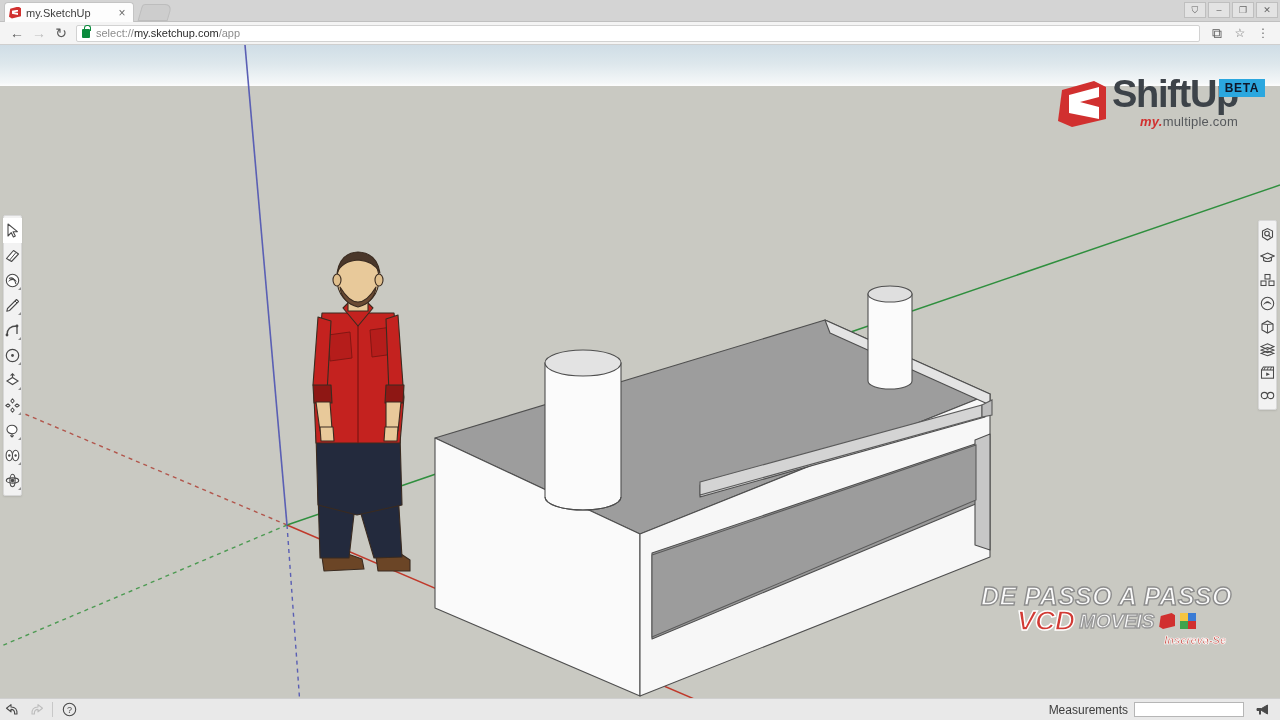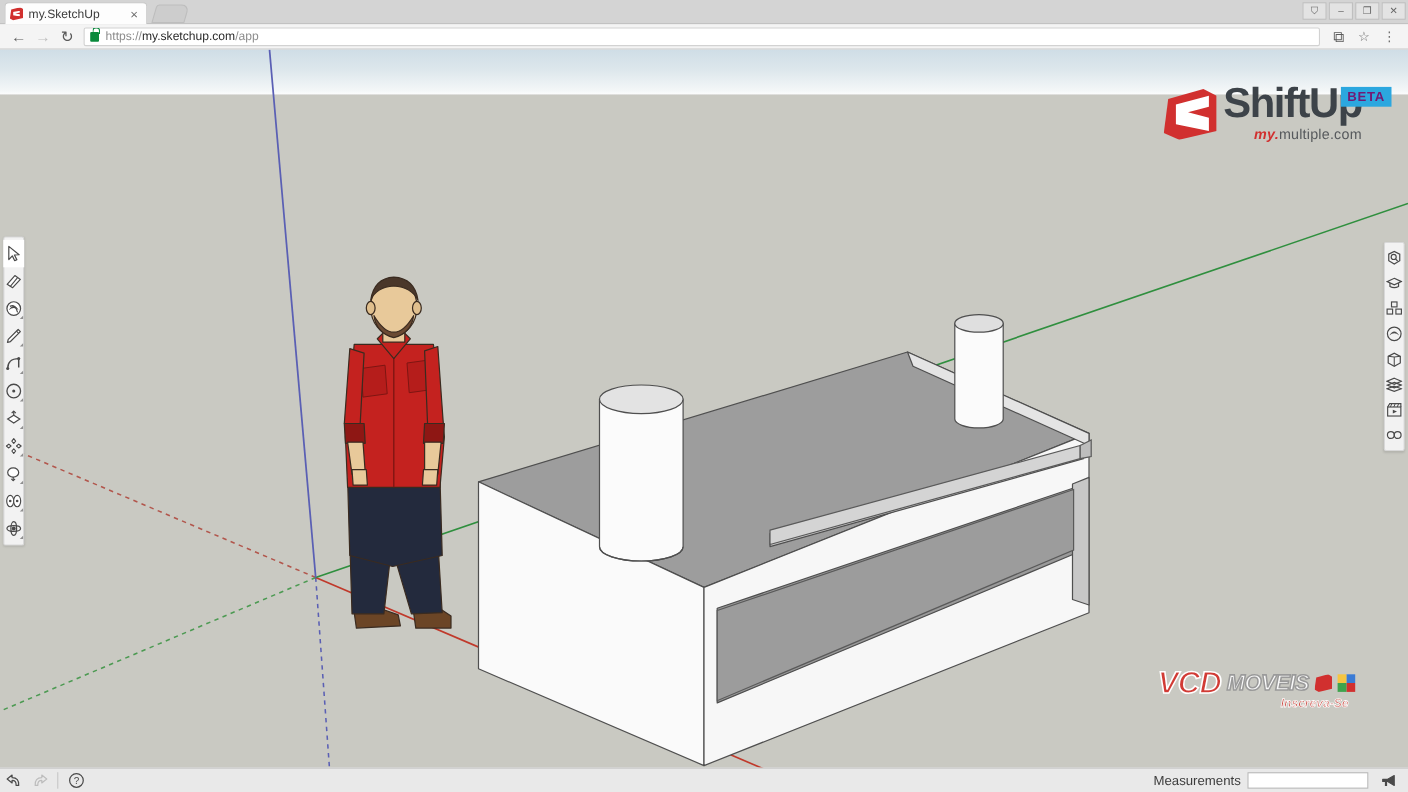--- a/index.html
+++ b/index.html
@@ -180,21 +180,21 @@
     display: flex; align-items: flex-start; pointer-events: none;
   }
   .logo-cube { width: 48px; height: 46px; position: relative; margin-right: 6px; margin-top: 6px;}
   .logo-text-wrap { position: relative; }
   .logo-word {
     font-size: 38px; font-weight: bold; color: #3d4349;
     letter-spacing: -1.3px; line-height: 38px;
   }
   .logo-beta {
     position: absolute; right: -27px; top: 4px;
-    background: #2ba7df; color: #701a75; font-size: 12px; font-weight: bold;
+    background: #2ba7df; color: #0f172a; font-size: 12px; font-weight: bold;
     padding: 2px 6px; letter-spacing: .6px;
   }
   .logo-sub {
     text-align: right; font-size: 13px; color: #56595c;
     margin-top: 1px; letter-spacing: .2px;
   }
   .logo-sub .my { color: #d1302f; font-weight: bold; font-style: italic; }
 
   
   .watermark {
@@ -270,21 +270,21 @@
       <div class="winctl-btn">✕</div>
     </div>
   </div>
 
   <div class="navbar">
     <div class="nav-ico">←</div>
     <div class="nav-ico dim">→</div>
     <div class="nav-ico">↻</div>
     <div class="omnibox">
       <span class="lock"></span>
-      <span class="url"><span class="dim">https://</span><span>my.sketchup.com</span><span class="dim">/app</span></span>
+      <span class="url"><span class="dim">select://</span><span>my.sketchup.com</span><span class="dim">/app</span></span>
     </div>
     <div class="nav-right">
       <div class="nav-ico">⧉</div>
       <div class="nav-ico star">☆</div>
       <div class="nav-ico kebab">⋮</div>
     </div>
   </div>
 
   <div class="viewport">
     <div class="sky"></div>
@@ -396,20 +396,21 @@
         </svg>
       </div>
       <div class="logo-text-wrap">
         <div class="logo-word"><span>Shift</span><span>Up</span></div>
         <div class="logo-beta">BETA</div>
         <div class="logo-sub"><span class="my">my.</span><span>multiple.com</span></div>
       </div>
     </div>
 
     <div class="watermark">
+      <div class="wm-l1">DE PASSO A PASSO</div>
       <div class="wm-l2">
         <span class="wm-vcd">VCD</span>
         <span class="wm-moveis">MOVEIS</span>
         <span class="wm-ic1"></span>
         <span class="wm-ic2"></span>
       </div>
       <div class="wm-l3">Inscreva-Se</div>
     </div>
   </div>
 

